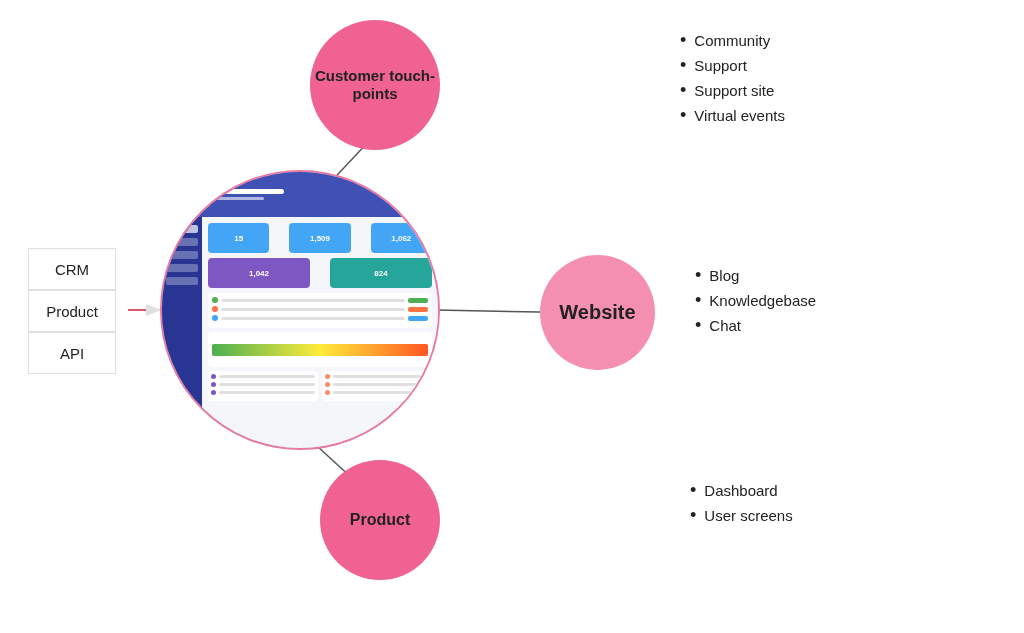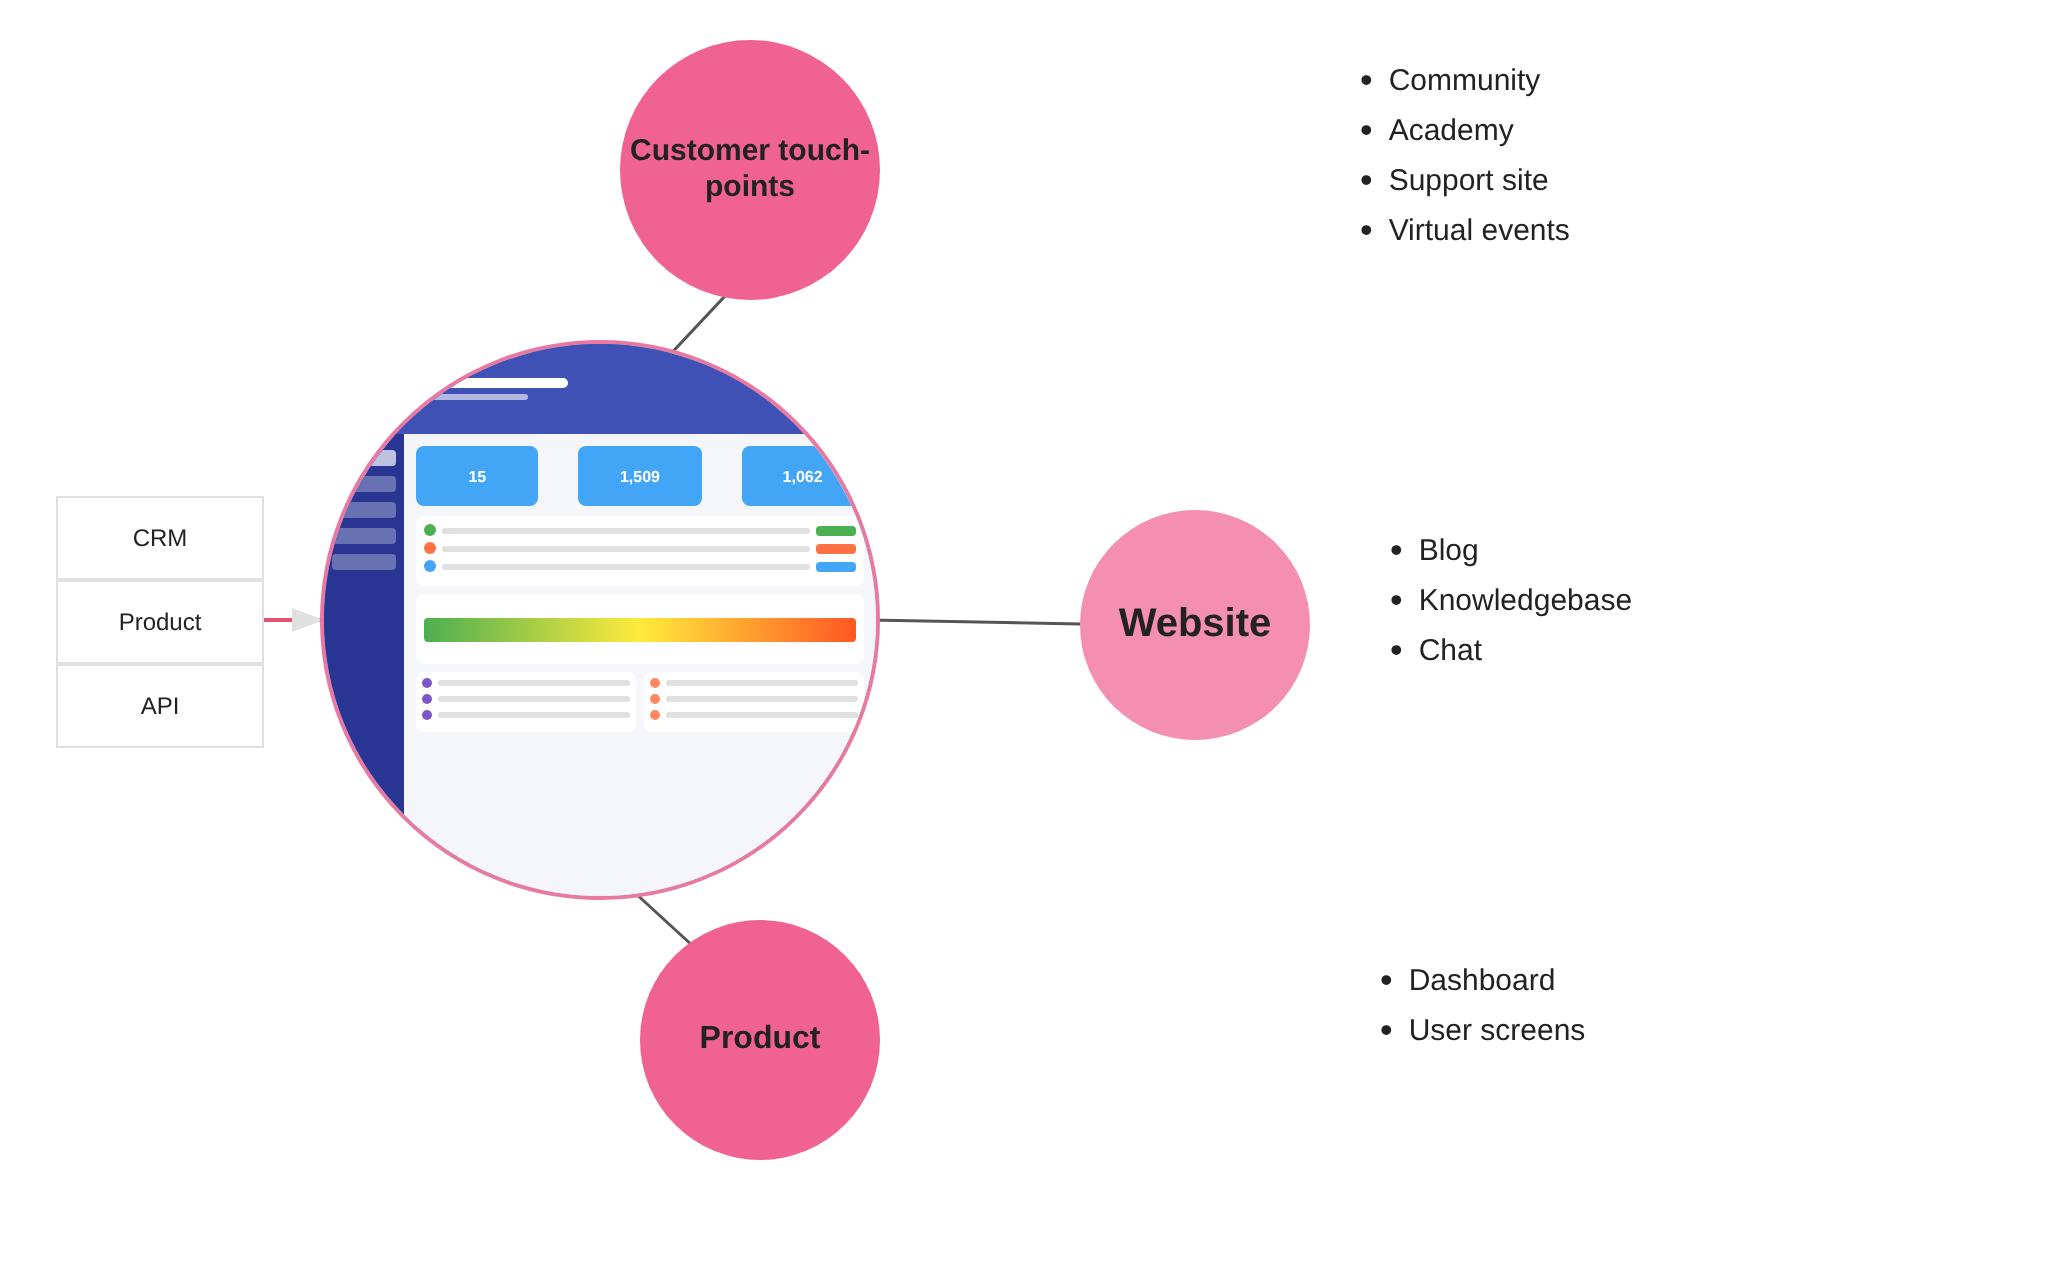--- a/index.html
+++ b/index.html
@@ -231,27 +231,27 @@
     .left-boxes {
       position: absolute;
       left: 28px;
       top: 248px;
       display: flex;
       flex-direction: column;
       gap: 0;
     }
 
     .left-box {
-      width: 104px;
+      width: 88px;
       height: 42px;
       border: 1.5px solid #e0e0e0;
       display: flex;
       align-items: center;
       justify-content: center;
-      font-size: 12px;
+      font-size: 15px;
       font-weight: 400;
       color: #222;
       background: white;
     }
 
     
     .connectors-svg {
       position: absolute;
       top: 0;
       left: 0;
@@ -427,20 +427,28 @@
               <span class="dash-card-num">15</span>
             </div>
             <div class="dash-card dash-card-blue">
               <span class="dash-card-num">1,509</span>
             </div>
             <div class="dash-card dash-card-blue">
               <span class="dash-card-num">1,062</span>
             </div>
           </div>
 
+          <div class="dash-cards">
+            <div class="dash-card" style="background:#7e57c2;">
+              <span class="dash-card-num">1,042</span>
+            </div>
+            <div class="dash-card" style="background:#26a69a;">
+              <span class="dash-card-num">824</span>
+            </div>
+          </div>
 
           <div class="dash-timeline">
             <div class="dash-tl-row">
               <div class="dash-tl-dot" style="background:#4caf50;"></div>
               <div class="dash-tl-line"></div>
               <div class="dash-tl-badge" style="background:#4caf50;"></div>
             </div>
             <div class="dash-tl-row">
               <div class="dash-tl-dot" style="background:#ff7043;"></div>
               <div class="dash-tl-line"></div>
@@ -502,21 +510,21 @@
 
   <div class="bubble-bot">
     <span class="bubble-bot-label">Product</span>
   </div>
 
   <ul class="bullet-list bullet-top">
     <li>
         <span>Community</span>
       </li>
     <li>
-        <span>Academy</span>
+        <span>Support</span>
       </li>
     <li>
         <span>Support site</span>
       </li>
     <li>
         <span>Virtual events</span>
       </li>
   </ul>
 
   <ul class="bullet-list bullet-bot">

